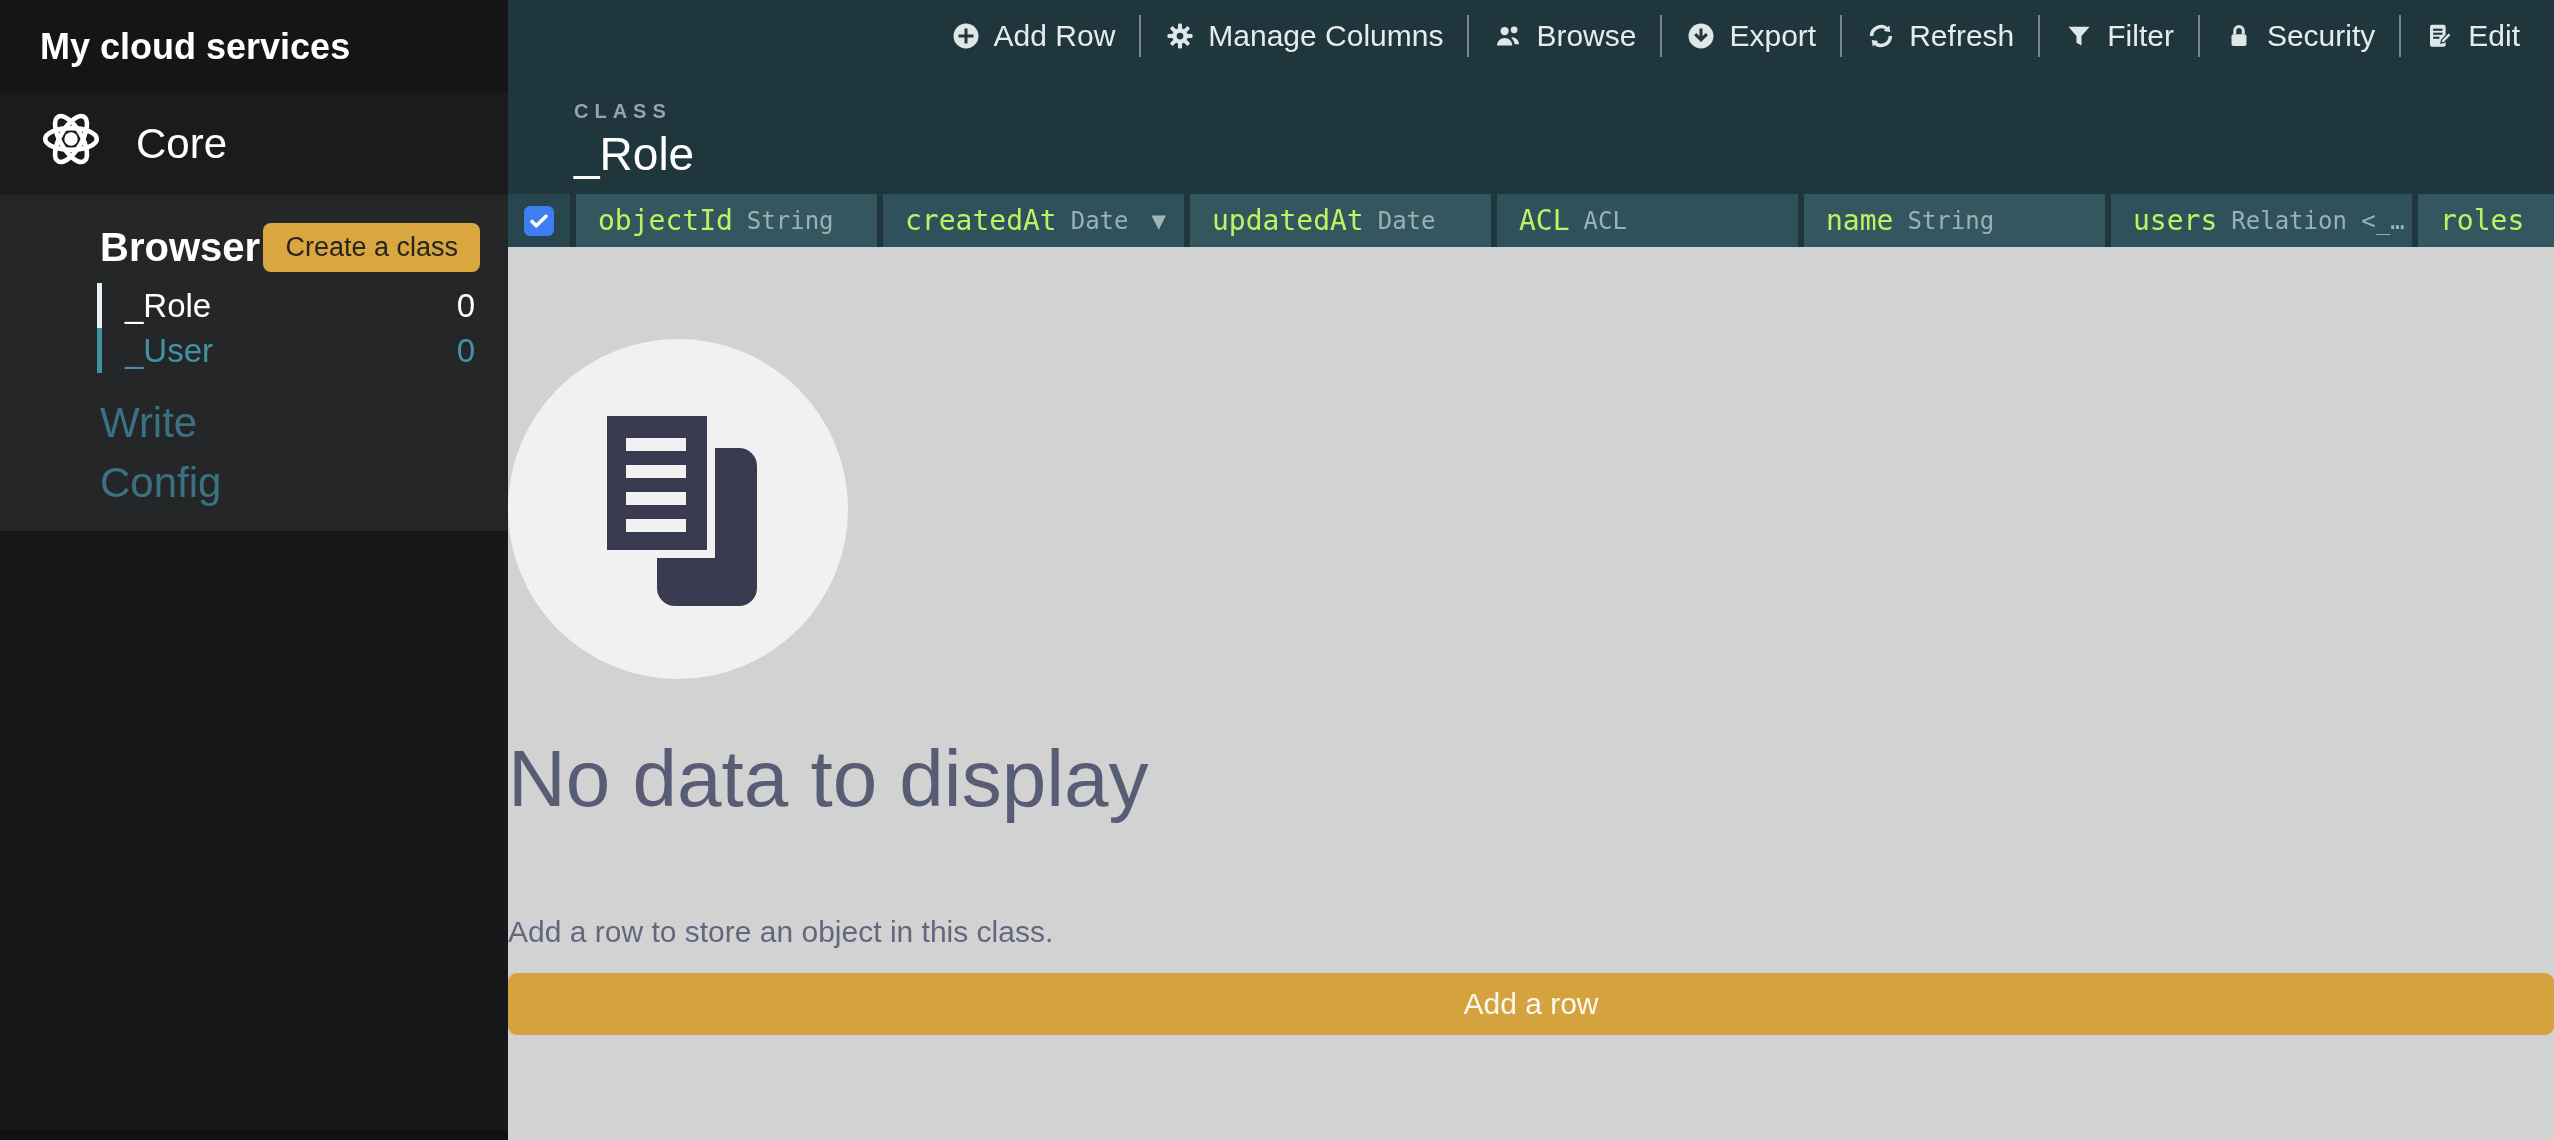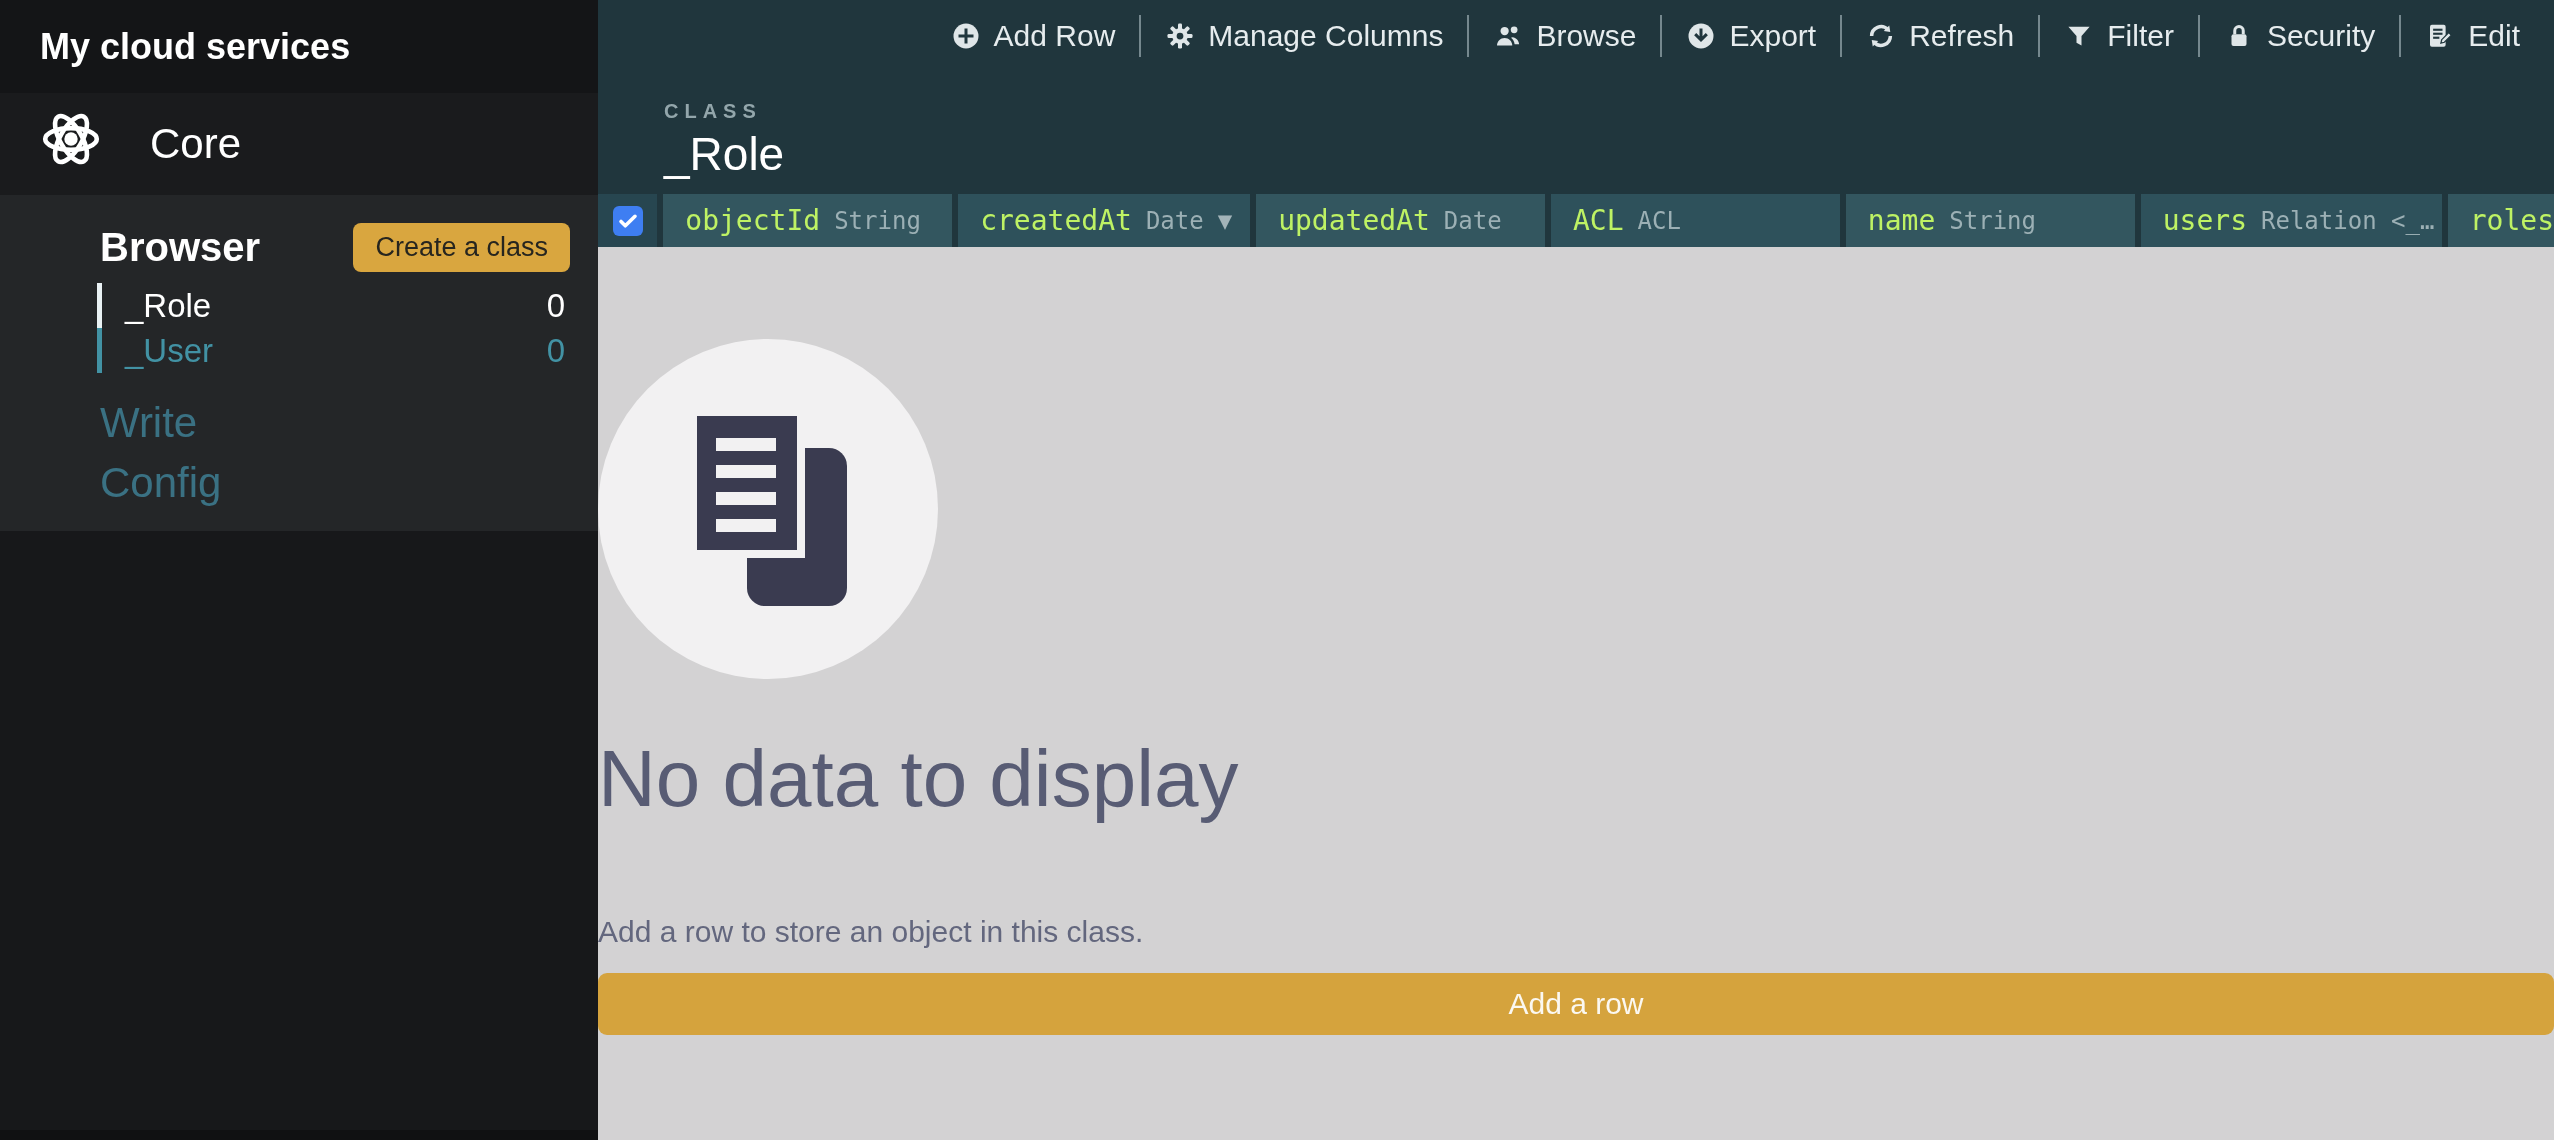--- a/index.html
+++ b/index.html
@@ -4,27 +4,27 @@
 <style>
   * { box-sizing: border-box; margin: 0; padding: 0; }
   html, body { width: 2554px; height: 1140px; overflow: hidden; }
   body {
     font-family: "Liberation Sans", sans-serif;
     display: flex;
     background: #d3d2d3;
   }
 
   
-  .sidebar { width: 598px; height: 1140px; background: #17181a; display: flex; flex-direction: column; flex-shrink: 0; }
+  .sidebar { width: 508px; height: 1140px; background: #17181a; display: flex; flex-direction: column; flex-shrink: 0; }
   .app-title {
     height: 93px; background: #141517; color: #fff;
     font-size: 36px; font-weight: bold; display: flex; align-items: center; padding-left: 40px;
   }
   .core-row {
-    height: 102px; background: #1a1b1d; display: flex; align-items: center; gap: 46px;
+    height: 102px; background: #1a1b1d; display: flex; align-items: center; gap: 32px;
     padding-left: 38px; color: #fff; font-size: 42px; cursor: pointer;
   }
   .browser-section { background: #242628; padding: 28px 0 22px 0; }
   .browser-head { display: flex; align-items: center; justify-content: space-between; padding: 0 28px 0 100px; height: 48px; }
   .browser-title { color: #fff; font-size: 40px; font-weight: bold; }
   .create-class {
     background: #d9a63f; color: #26251f; border: none; border-radius: 8px;
     font-family: "Liberation Sans", sans-serif; font-size: 27px; padding: 9px 22px; cursor: pointer;
   }
   .class-list { margin-top: 12px; }

